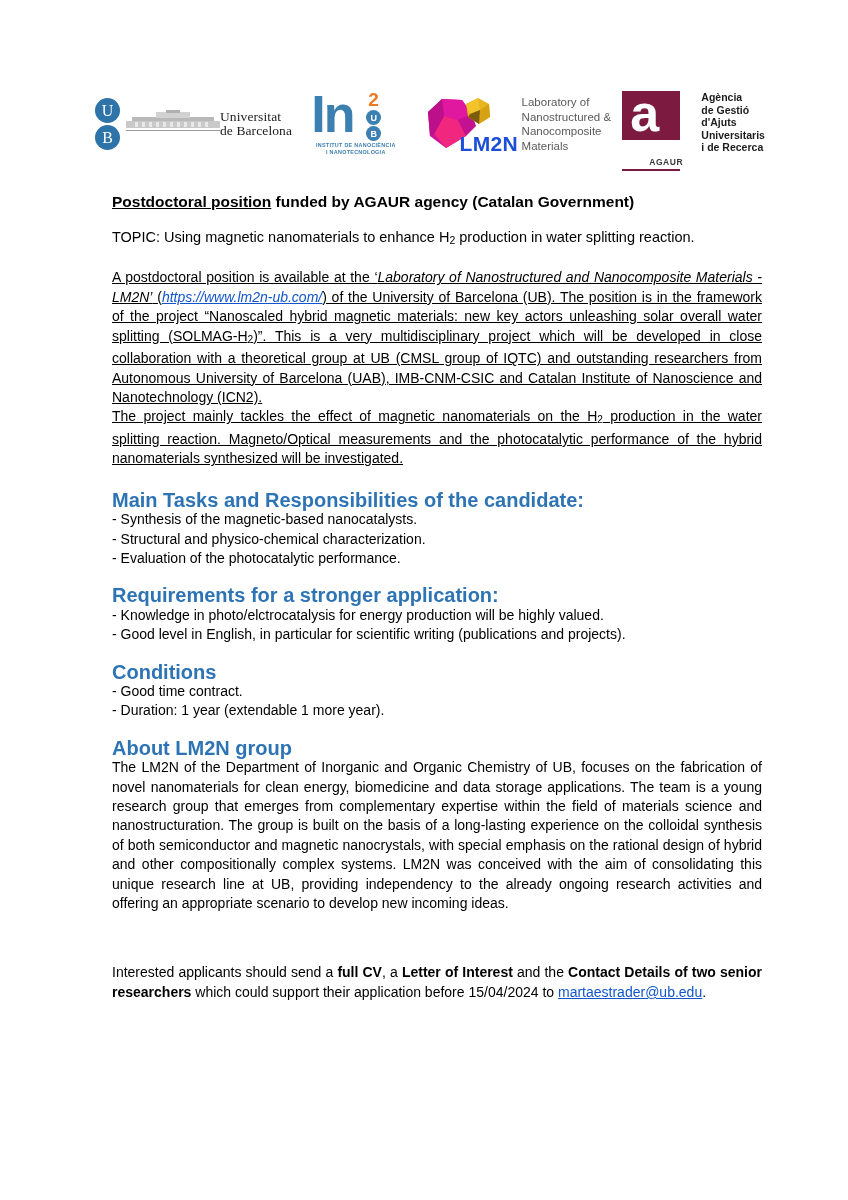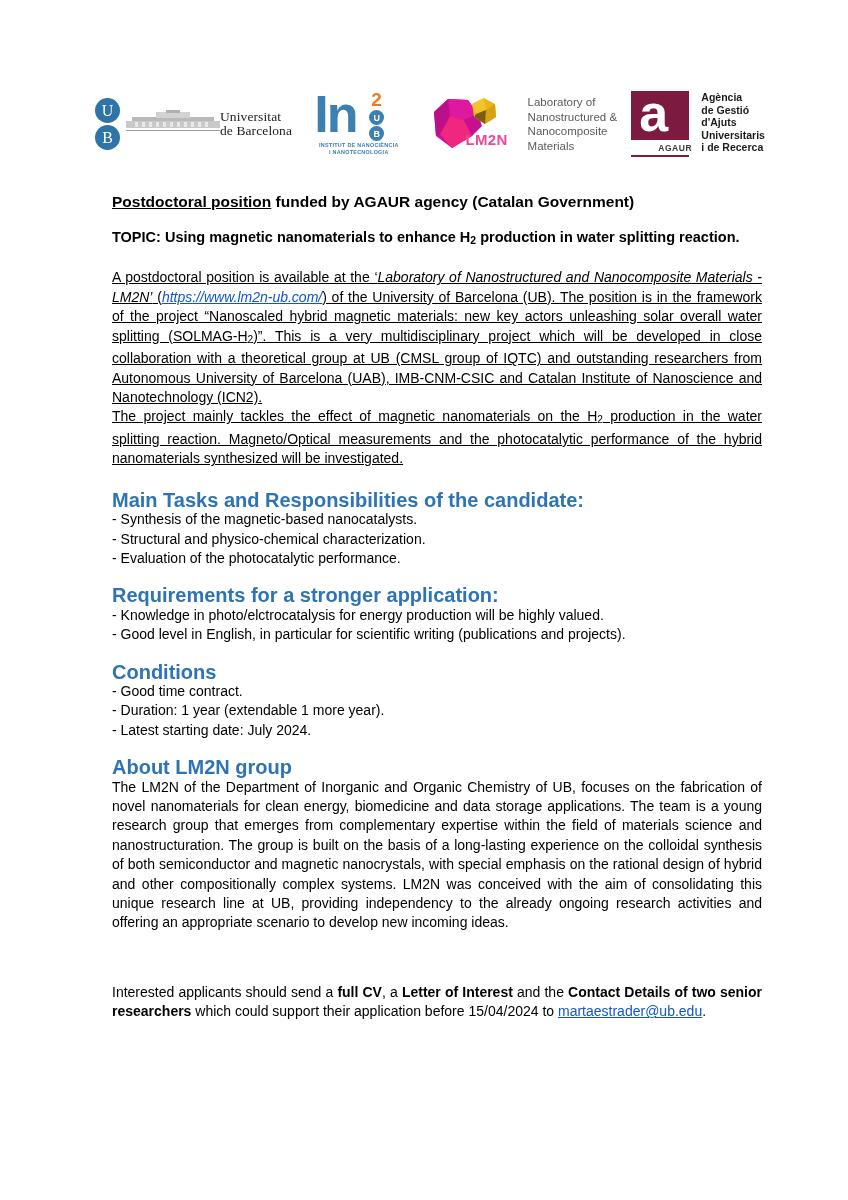--- a/index.html
+++ b/index.html
@@ -105,22 +105,22 @@
     color: #3C7FB1;
     letter-spacing: .3px;
     text-align: center;
     font-weight: bold;
   }
 
   
   .lm2n-logo { display: flex; align-items: center; height: 72px; }
   .lm2n-mark { position: relative; width: 80px; height: 68px; }
   .lm2n-word {
-    font-size: 15px; font-weight: bold; color: #ec4899;
-    position: absolute; left: 40px; bottom: 10px;
+    font-size: 21px; font-weight: bold; color: #1d4ed8;
+    position: absolute; left: 40px; bottom: 2px;
     letter-spacing: .3px;
     font-family: "Liberation Sans", sans-serif;
   }
   .lm2n-text {
     margin-left: 22px;
     font-size: 11.5px;
     line-height: 14.5px;
     color: #5a5a5a;
   }
 
@@ -139,25 +139,25 @@
     font-size: 52px;
     font-weight: bold;
     color: #ffffff;
     line-height: 49px;
   }
   .agaur-label {
     font-size: 8.5px; font-weight: bold; color: #3a3a3a;
     letter-spacing: .6px;
     text-align: right;
     padding-right: 1px;
-    margin-top: 3px;
+    margin-top: 17px;
   }
   .agaur-rule { height: 1.5px; background: #7C1A40; margin-top: 2px; width: 58px; }
   .agaur-text {
-    margin-left: 8px;
+    margin-left: 17px;
     font-size: 10.5px;
     line-height: 12.6px;
     color: #1b1b1b;
     font-weight: bold;
   }
 
   
   .content {
     position: absolute;
     left: 112px;
@@ -167,21 +167,21 @@
   .title {
     font-size: 15.5px;
     font-weight: bold;
     line-height: 19px;
     margin: 0 0 17px 0;
   }
   .title u { text-decoration: underline; }
 
   .topic {
     font-size: 14.5px;
-    font-weight: bold;
+    font-weight: normal;
     line-height: 19px;
     text-align: justify;
     margin: 8px 0 18px 0;
   }
   p.just {
     font-size: 14px;
     line-height: 19.4px;
     text-align: justify;
     margin: 0;
   }
@@ -346,21 +346,20 @@
       <p class="bullet">- Knowledge in photo/elctrocatalysis for energy production will be highly valued.</p>
       <p class="bullet">- Good level in English, in particular for scientific writing (publications and projects).</p>
     </div>
 
     <div class="gap-sm"></div>
 
     <div>
       <p class="section-head">Conditions</p>
       <p class="bullet">- Good time contract.</p>
       <p class="bullet">- Duration: 1 year (extendable 1 more year).</p>
-      <p class="bullet">- Latest starting date: July 2024.</p>
     </div>
 
     <div class="gap-sm"></div>
 
     <div>
       <p class="section-head">About LM2N group</p>
       <p class="just">The LM2N of the Department of Inorganic and Organic Chemistry of UB, focuses on the fabrication of novel nanomaterials for clean energy, biomedicine and data storage applications. The team is a young research group that emerges from complementary expertise within the field of materials science and nanostructuration. The group is built on the basis of a long-lasting experience on the colloidal synthesis of both semiconductor and magnetic nanocrystals, with special emphasis on the rational design of hybrid and other compositionally complex systems. LM2N was conceived with the aim of consolidating this unique research line at UB, providing independency to the already ongoing research activities and offering an appropriate scenario to develop new incoming ideas.</p>
     </div>
 
     <div class="gap-lg"></div>

